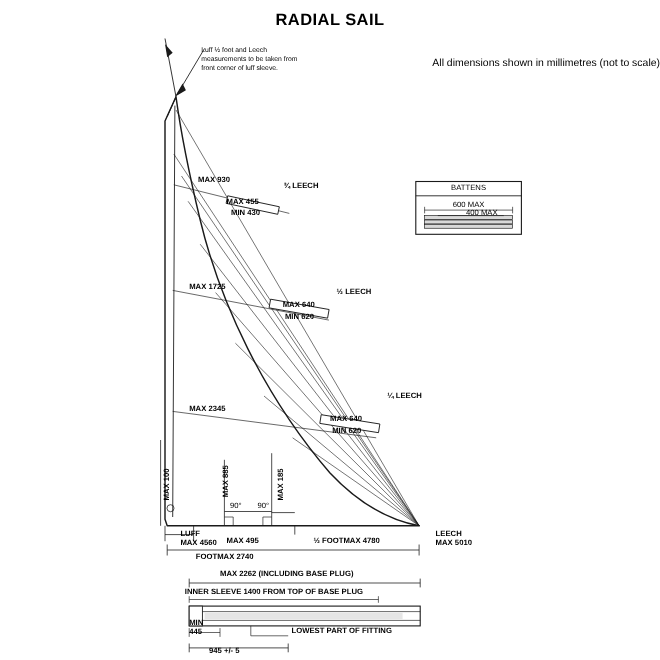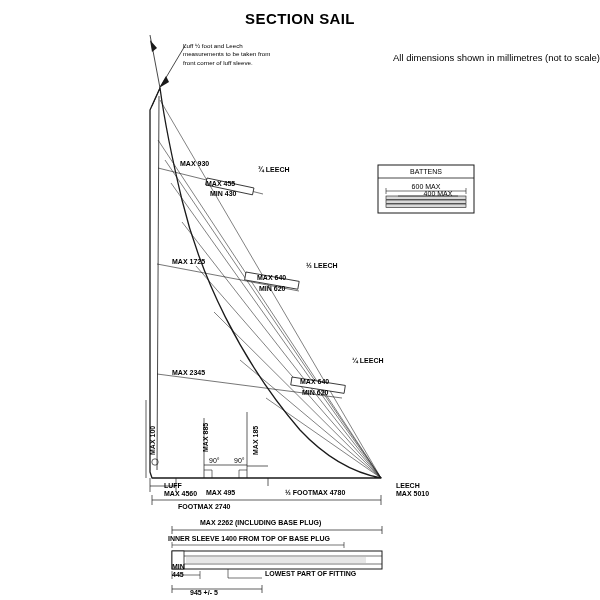--- a/index.html
+++ b/index.html
@@ -60,21 +60,21 @@
     font-size: 7px;
     white-space: nowrap;
     text-align: center;
   }
 </style>
 </head>
 <body>
 
 <div id="root">
 
-  <div class="title l1">SECTION SAIL</div>
+  <div class="title l1">RADIAL SAIL</div>
   <div class="subtitle">All dimensions shown in millimetres (not to scale)</div>
 
   <div class="note" style="left:183px; top:42px; width:92px;">Luff ½ foot and Leech measurements to be taken from front corner of luff sleeve.</div>
 
   <svg width="600" height="600" viewBox="0 0 600 600">
 
     <g>
       <path d="M160,88 C163,110 170,150 182,200 C200,275 240,360 300,430 C330,462 360,474 381,478
                L152,478 L150,472 L150,110 Z" fill="#ffffff" stroke="#1a1a1a" stroke-width="1.3" stroke-linejoin="round"></path>
 

